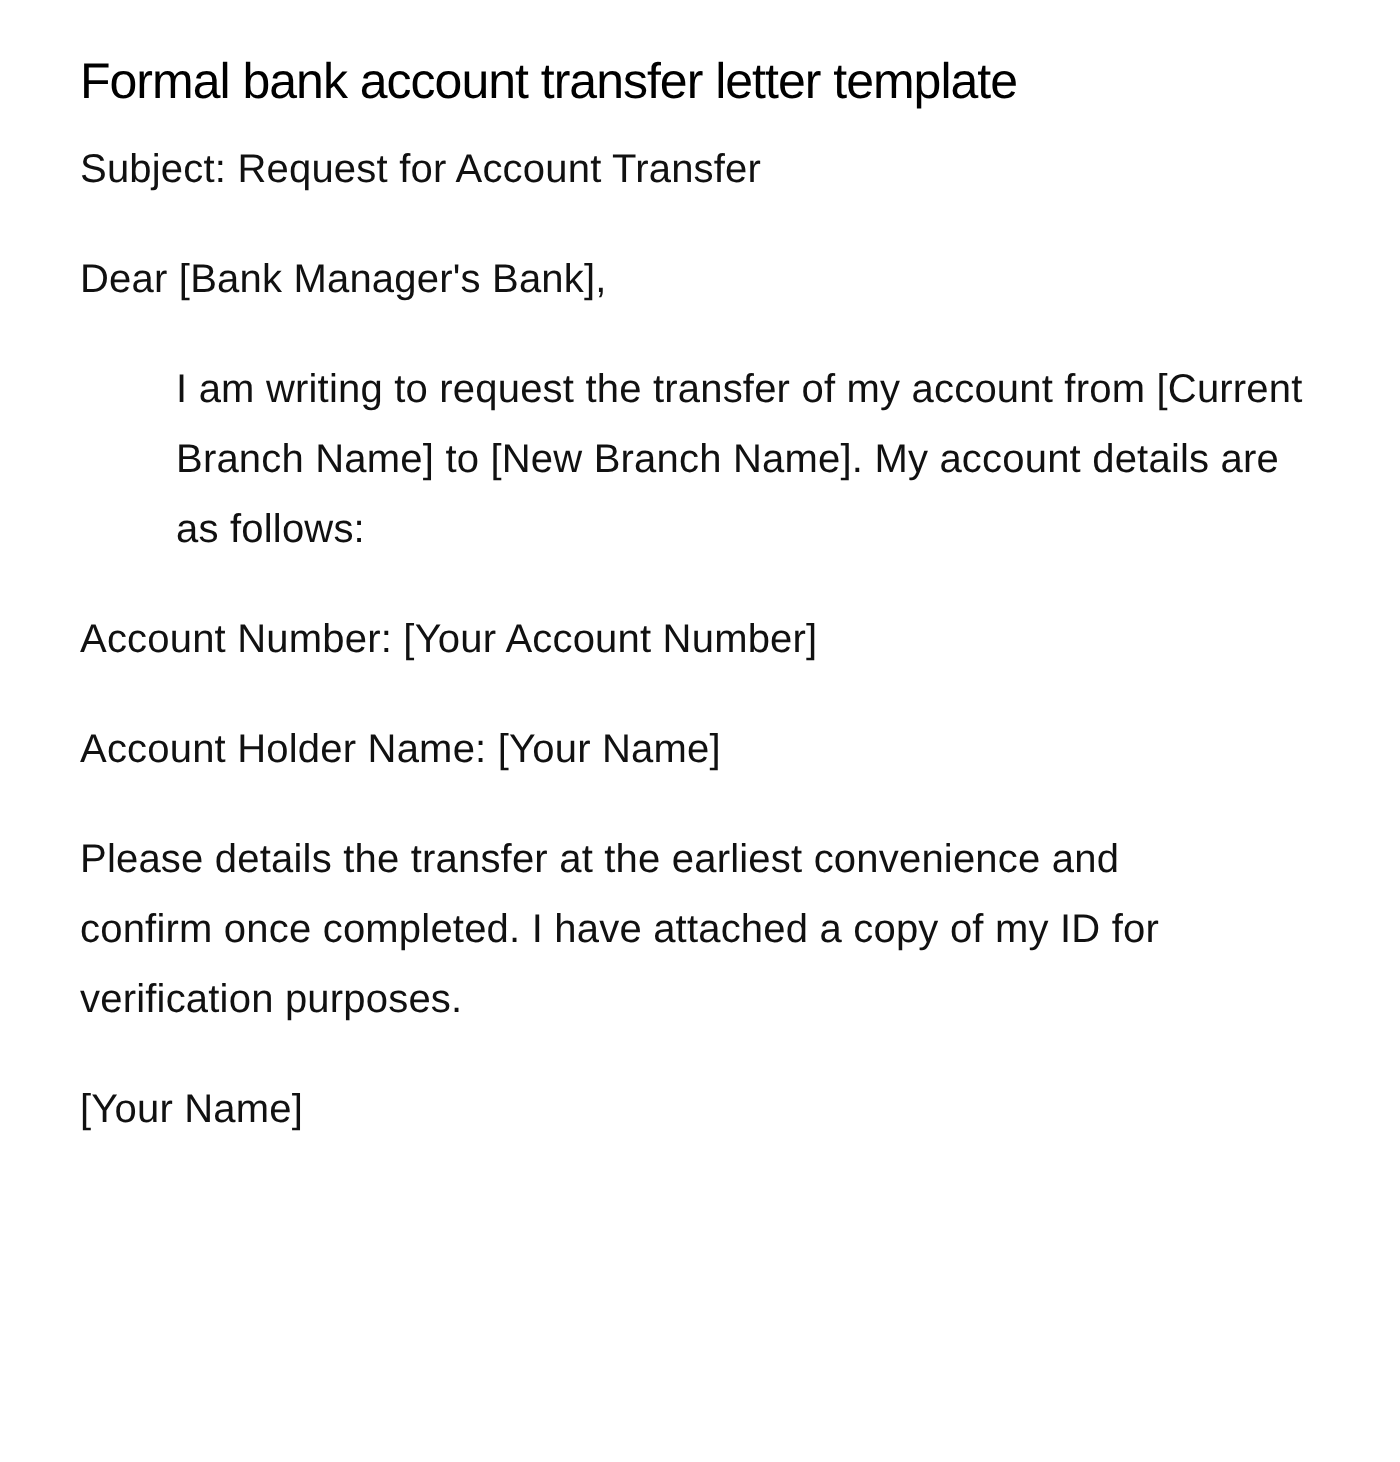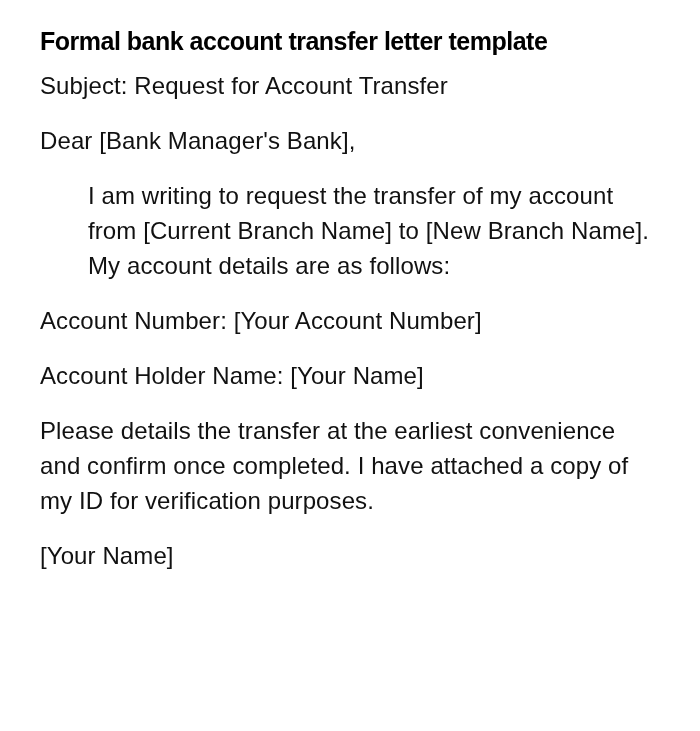--- a/index.html
+++ b/index.html
@@ -15,28 +15,28 @@
       color: #111111;
     }
     .doc {
       position: relative;
       padding: 25px 40px 0 40px;
       box-sizing: border-box;
       width: 700px;
     }
     .title {
       font-size: 25px;
-      font-weight: bold;
+      font-weight: normal;
       letter-spacing: -0.5px;
       line-height: 32px;
       margin: 0 0 11px 0;
       color: #000000;
     }
     .para {
-      font-size: 24px;
+      font-size: 20px;
       line-height: 35px;
       margin: 0 0 20px 0;
       letter-spacing: 0.1px;
     }
   </style>
 </head>
 <body>
 
 <div class="doc">
   <h1 class="title">Formal bank account transfer letter template</h1>

